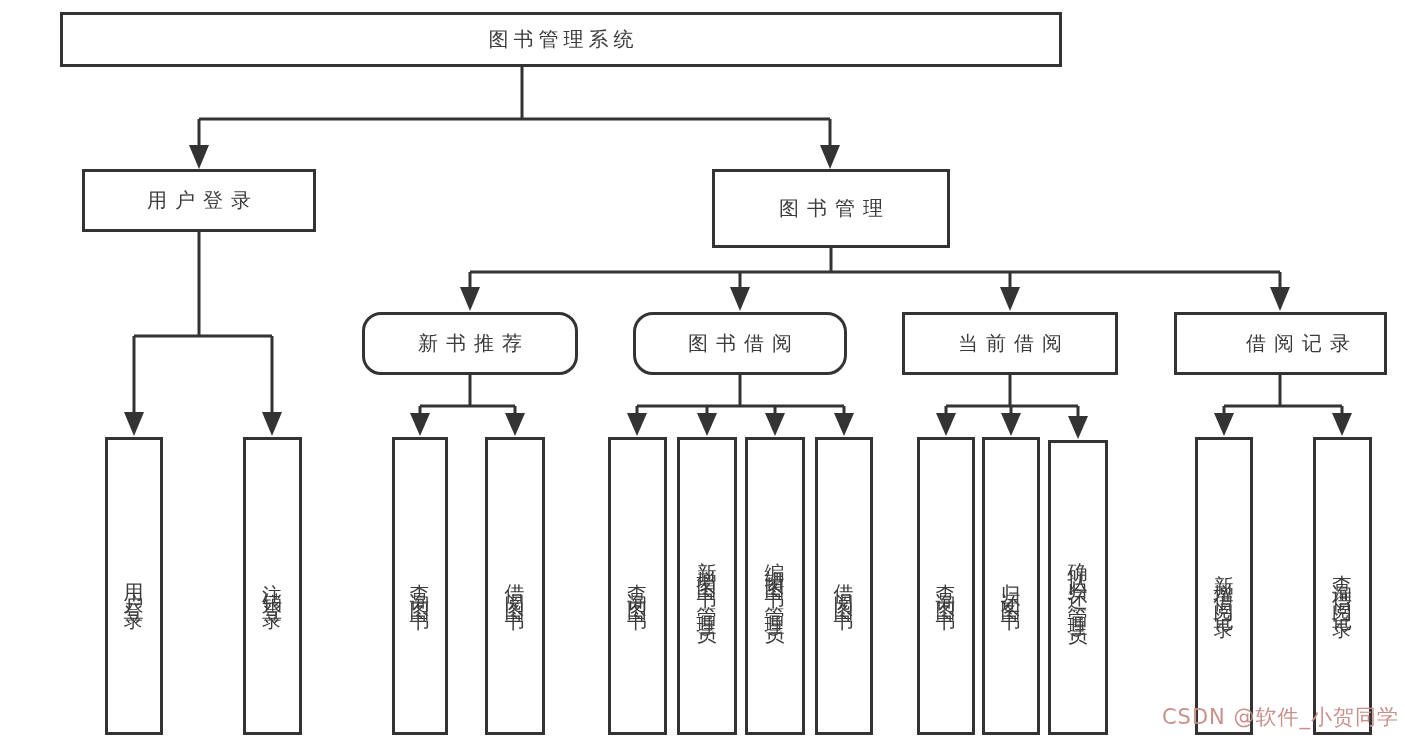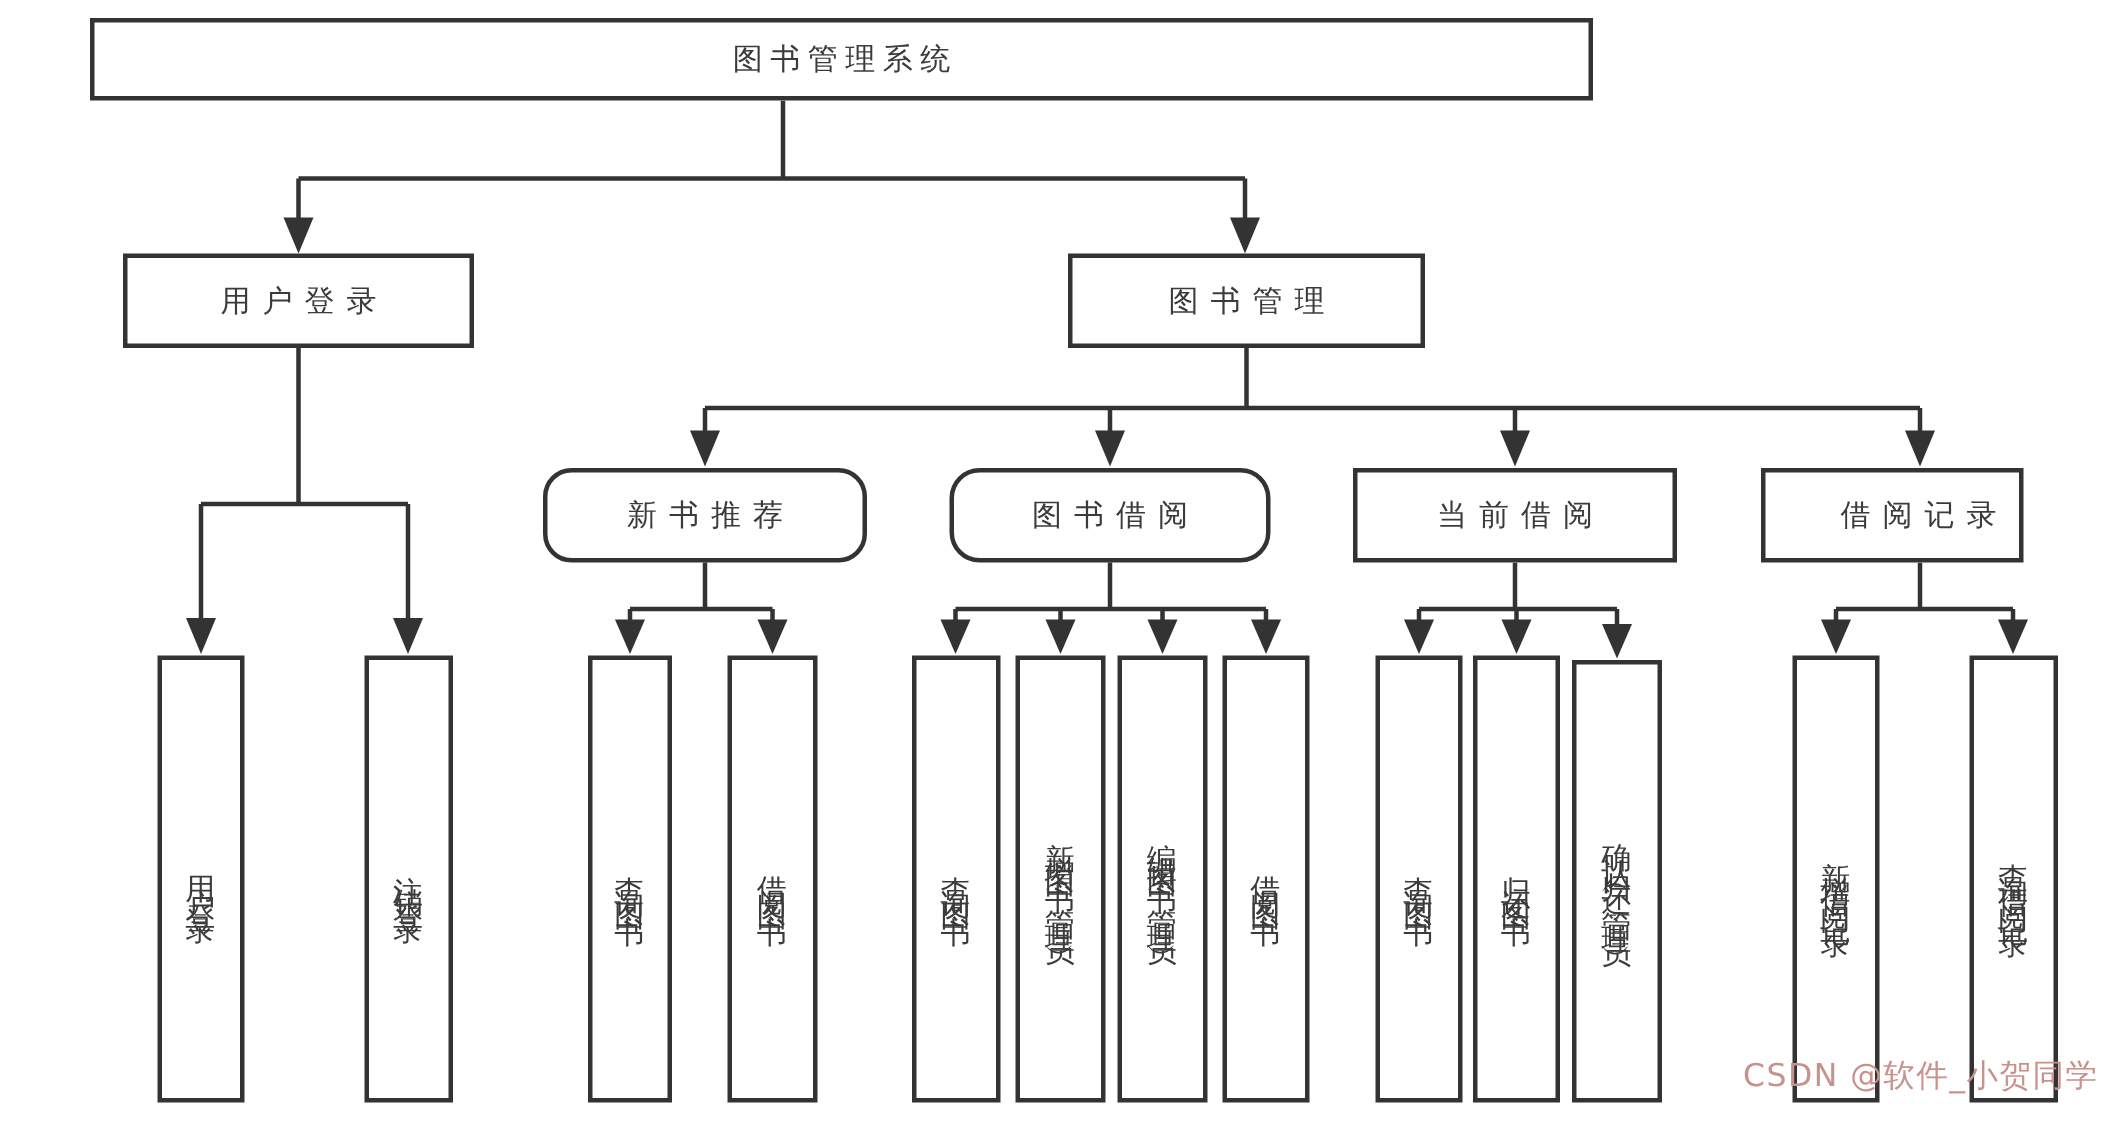--- a/index.html
+++ b/index.html
@@ -27,25 +27,25 @@
   .vbox{
     writing-mode:vertical-rl;
     text-orientation:mixed;
     font-size:20px;
     letter-spacing:9px;
     line-height:1;
   }
   
   #root-box{left:20px;top:12px;width:1002px;height:55px;margin-left:40px;}
   #user-login-box{left:82px;top:169px;width:234px;height:63px;}
-  #book-mgmt-box{left:712px;top:169px;width:238px;height:63px;}
+  #book-mgmt-box{left:712px;top:169px;width:238px;height:79px;}
   #new-book-box{left:362px;top:312px;width:216px;height:63px;border-radius:19px;}
   #book-borrow-box{left:633px;top:312px;width:214px;height:63px;border-radius:20px;}
   #current-borrow-box{left:902px;top:312px;width:216px;height:63px;}
-  #borrow-records-box{left:1174px;top:312px;width:175px;height:63px;padding-left:35px;}
+  #borrow-records-box{left:1174px;top:312px;width:213px;height:63px;padding-left:35px;}
   #leaf-user-login{left:105px;top:437px;width:58px;height:298px;}
   #leaf-logout{left:243px;top:437px;width:59px;height:298px;}
   #leaf-query-book-1{left:392px;top:437px;width:56px;height:298px;}
   #leaf-borrow-book-1{left:485px;top:437px;width:60px;height:298px;}
   #leaf-query-book-2{left:608px;top:437px;width:59px;height:298px;}
   #leaf-add-book{left:677px;top:437px;width:60px;height:298px;}
   #leaf-edit-book{left:745px;top:437px;width:60px;height:298px;}
   #leaf-borrow-book-2{left:815px;top:437px;width:58px;height:298px;}
   #leaf-query-book-3{left:917px;top:437px;width:58px;height:298px;}
   #leaf-return-book{left:982px;top:437px;width:58px;height:298px;}

